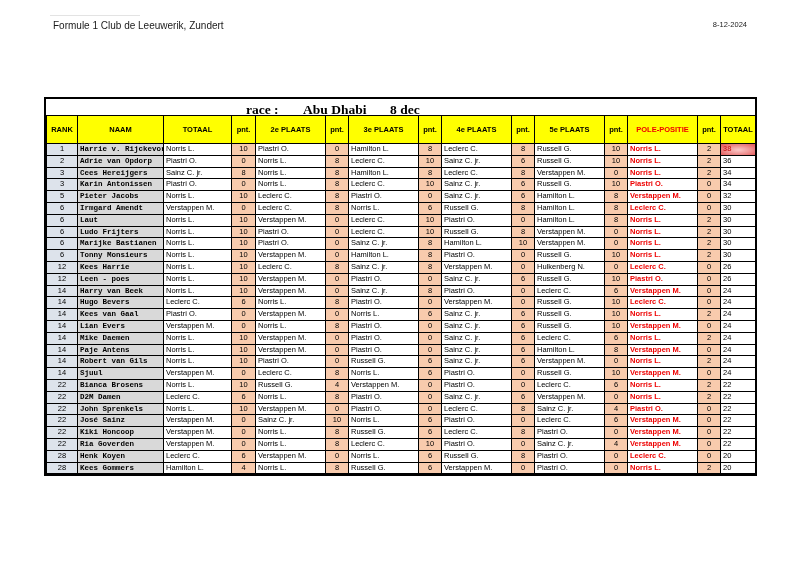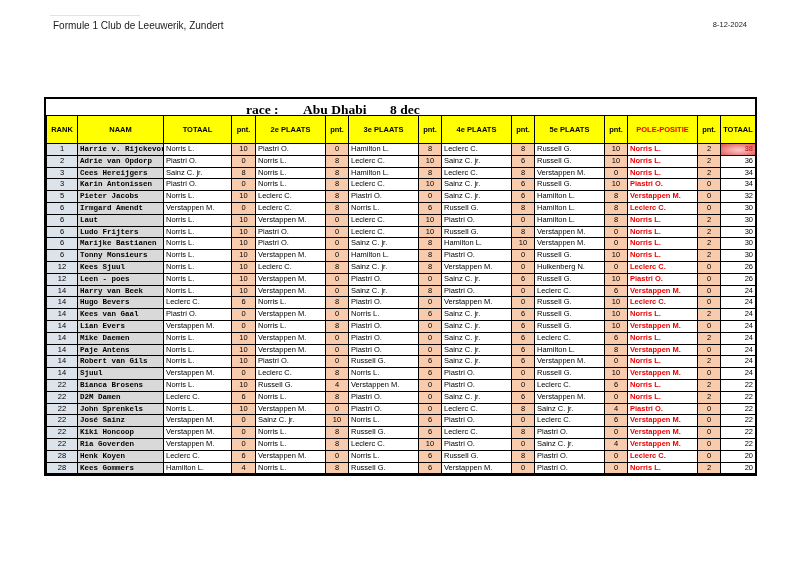--- a/index.html
+++ b/index.html
@@ -30,21 +30,21 @@
     height:15px;font-size:7.5px;font-weight:bold;background:#ffff00;
     text-align:center;padding:9px 1px;
   }
   .th-pole{color:#ee0000;}
   td{height:10.8px;line-height:10.8px;font-size:7.5px;padding:0 2px;vertical-align:middle;}
   .c-rank{background:#dde3eb;text-align:center;}
   .c-naam{background:#d9d9d9;font-weight:bold;text-align:left;font-family:Liberation Mono, monospace;}
   .c-driver{background:#fff;text-align:left;}
   .c-pnt{background:#f8cbad;text-align:center;}
   .c-pole{background:#fff;color:#ee0000;font-weight:bold;text-align:left;}
-  .c-totaal{background:#fff;text-align:right;}
+  .c-totaal{background:#fff;text-align:left;}
   td.hot{
     background:radial-gradient(ellipse at 50% 50%, #fbc9c9 0%, #f09a9a 45%, #e25555 100%);
     color:#cf2a2a;font-weight:bold;
   }
 </style>
 </head>
 <body>
 
 <div class="page">
   <div class="faint-line"></div>
@@ -260,21 +260,21 @@
             <td class="c-driver">Piastri O.</td>
             <td class="c-pnt">0</td>
             <td class="c-driver">Russell G.</td>
             <td class="c-pnt">10</td>
             <td class="c-pole">Norris L.</td>
             <td class="c-pnt">2</td>
             <td class="c-totaal">30</td>
           </tr>
           <tr>
             <td class="c-rank">12</td>
-            <td class="c-naam">Kees Sjuul</td>
+            <td class="c-naam">Kees Harrie</td>
             <td class="c-driver">Norris L.</td>
             <td class="c-pnt">10</td>
             <td class="c-driver">Leclerc C.</td>
             <td class="c-pnt">8</td>
             <td class="c-driver">Sainz C. jr.</td>
             <td class="c-pnt">8</td>
             <td class="c-driver">Verstappen M.</td>
             <td class="c-pnt">0</td>
             <td class="c-driver">Hulkenberg N.</td>
             <td class="c-pnt">0</td>

